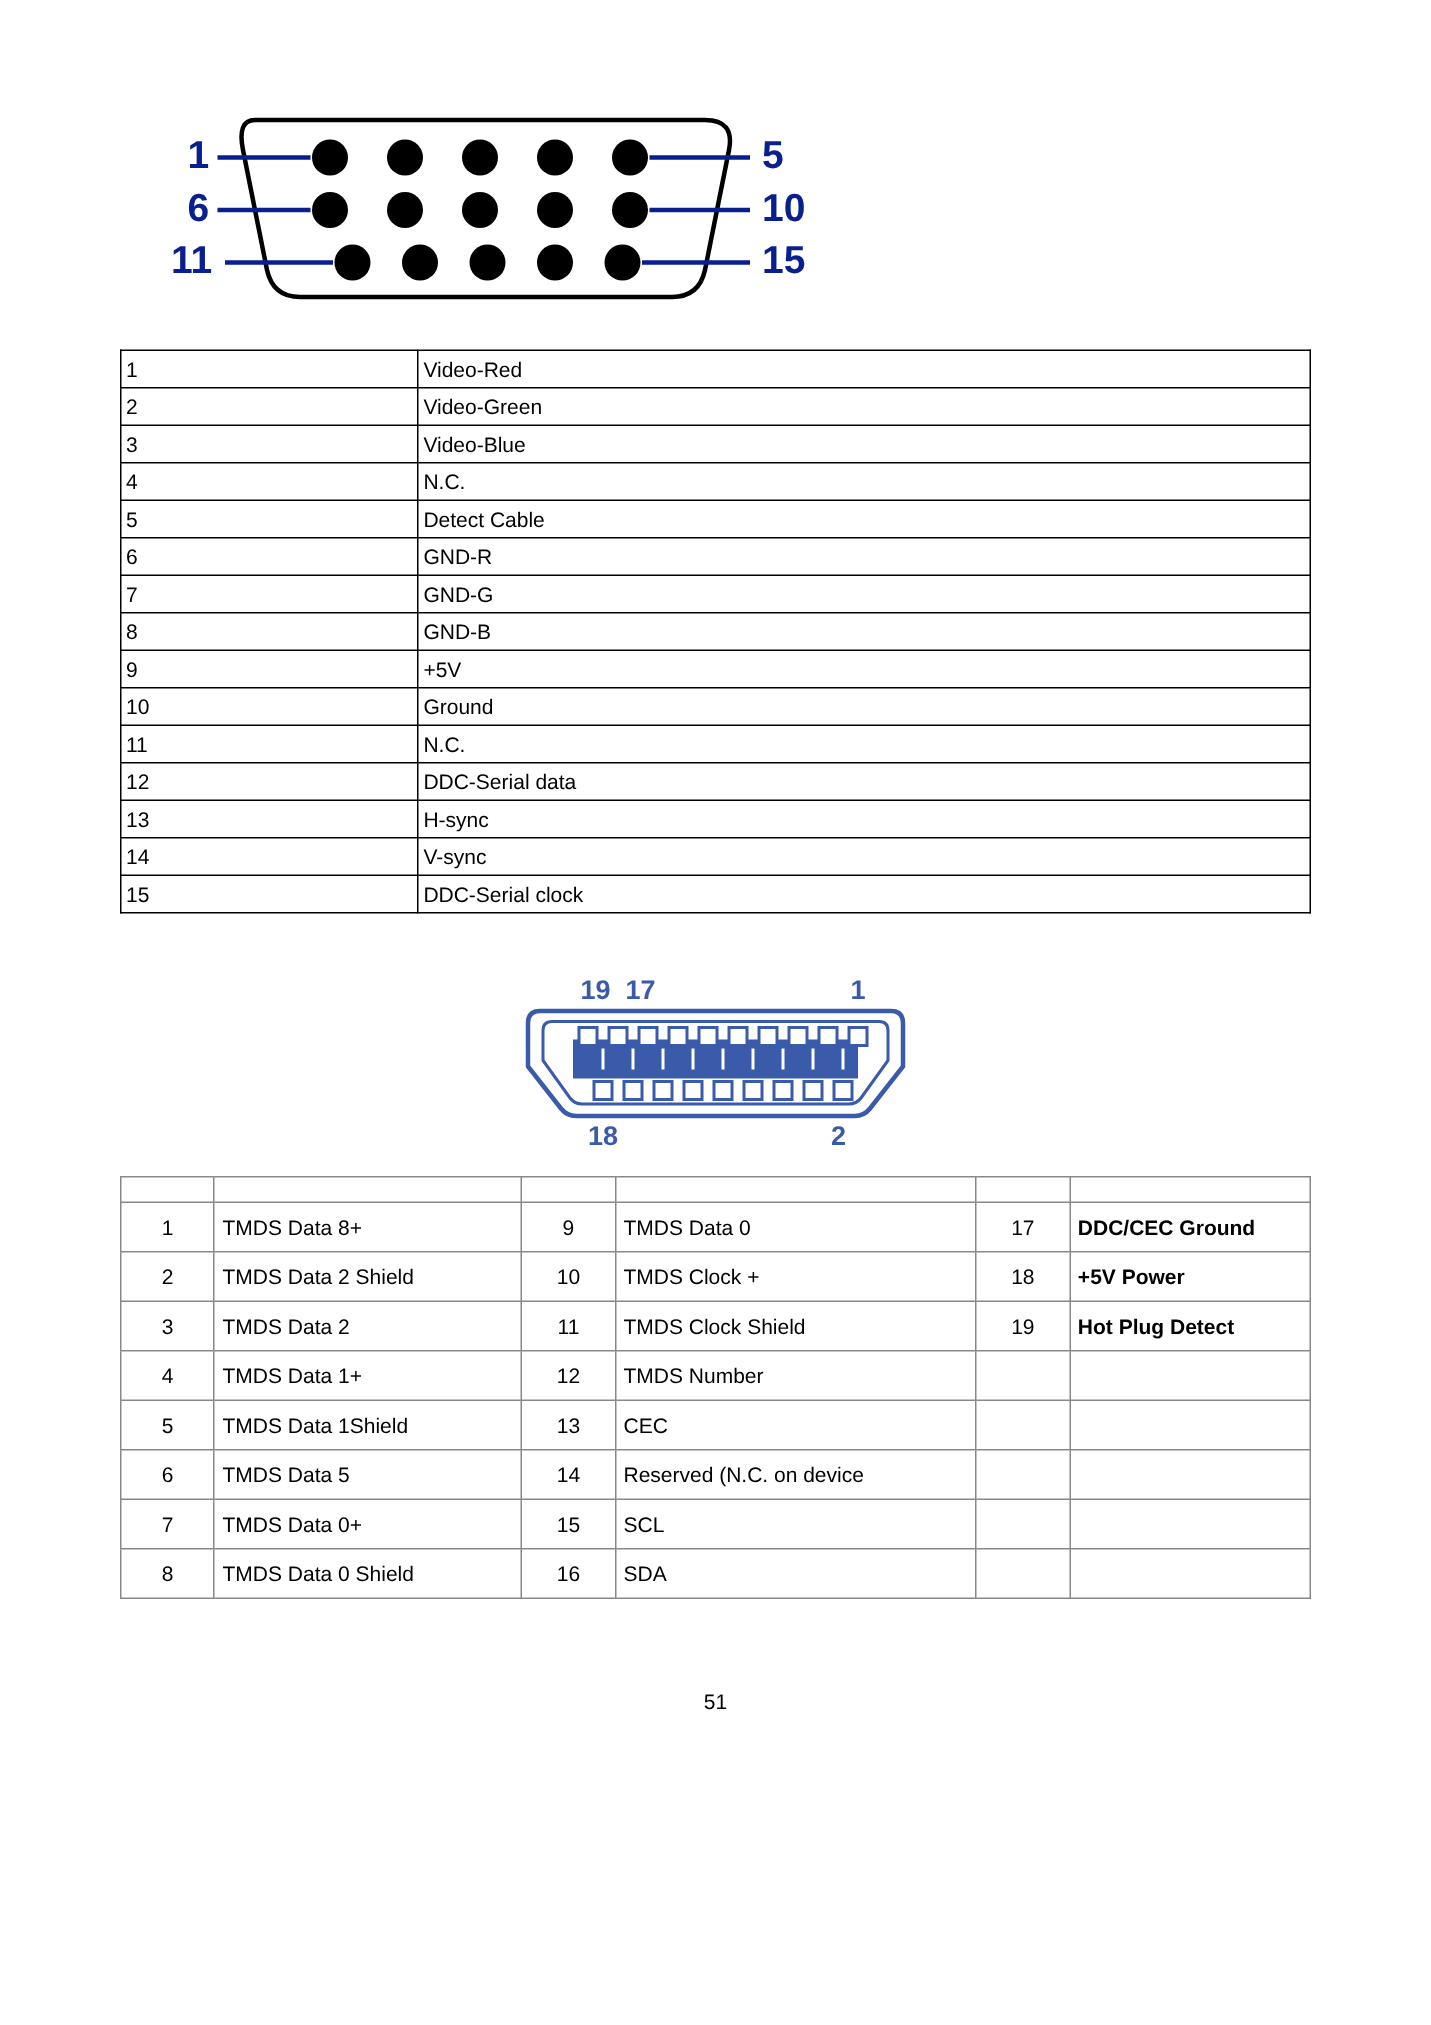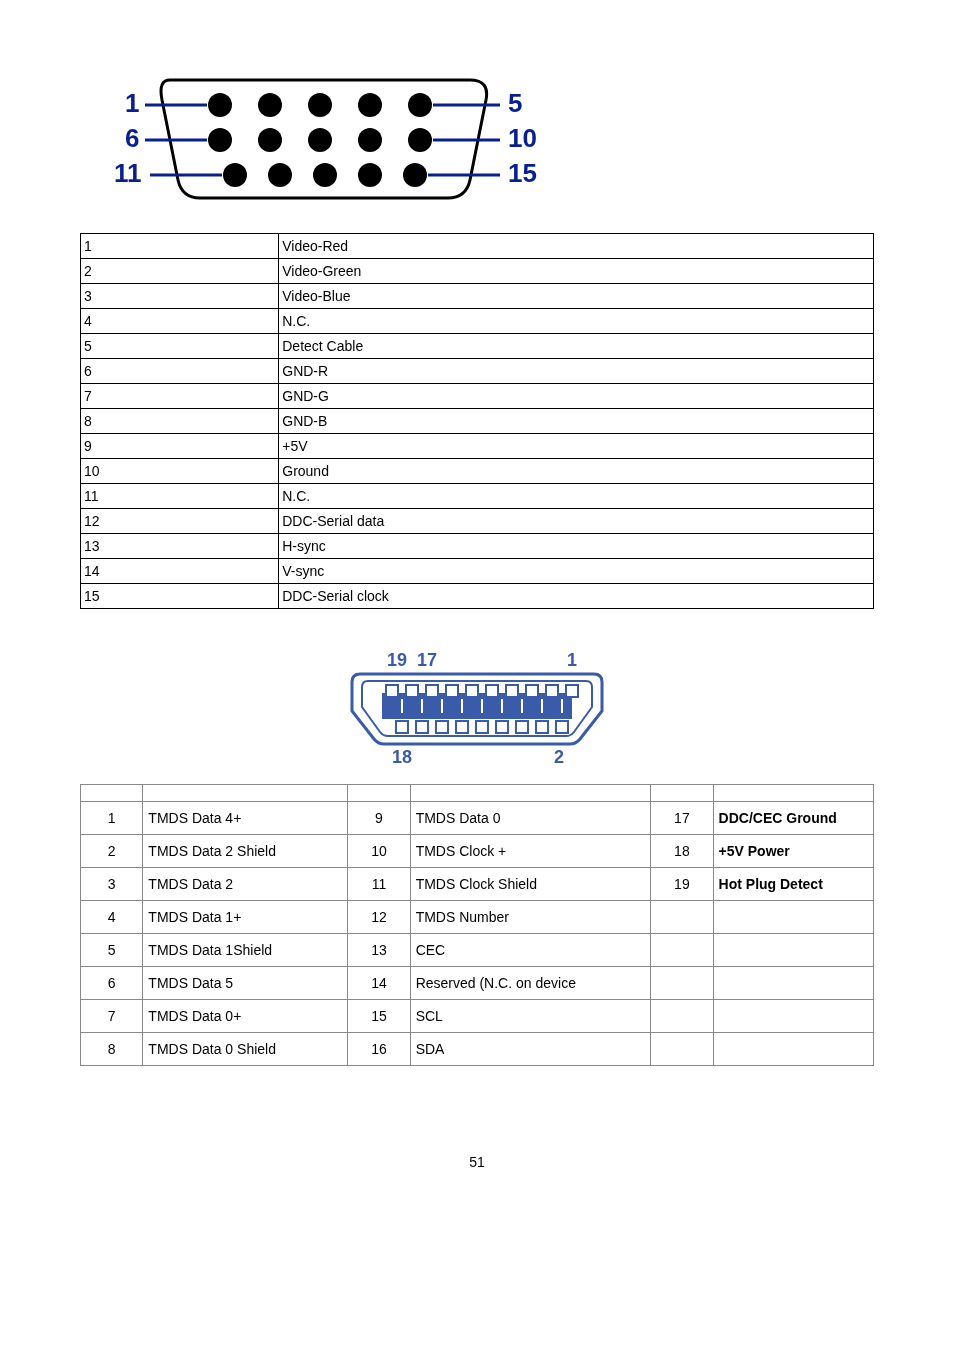--- a/index.html
+++ b/index.html
@@ -39,21 +39,21 @@
     }
     .hdmi-table .c-num {
       width: 7%;
       text-align: center;
     }
     .hdmi-table .c-desc1 { width: 23%; }
     .hdmi-table .c-desc2 { width: 27%; border-radius: 10px; }
     .hdmi-table .c-desc3 { width: 18%; font-weight: bold; }
     .page-num {
       text-align: center;
-      margin-top: 88px;
+      margin-top: 60px;
       font-size: 14px;
     }
   </style>
 </head>
 <body>
 
 
 
 
 <svg class="connector-svg" width="430" height="130" viewBox="0 0 430 130">
@@ -243,21 +243,21 @@
       <tr>
     <td class="c-num"></td>
     <td class="c-desc1"></td>
     <td class="c-num"></td>
     <td class="c-desc2"></td>
     <td class="c-num"></td>
     <td class="c-desc3"></td>
   </tr>
   <tr>
         <td class="c-num">1</td>
-        <td class="c-desc1">TMDS Data 4+</td>
+        <td class="c-desc1">TMDS Data 8+</td>
         <td class="c-num">9</td>
         <td class="c-desc2">TMDS Data 0</td>
         <td class="c-num">17</td>
         <td class="c-desc3">DDC/CEC Ground</td>
       </tr>
   <tr>
         <td class="c-num">2</td>
         <td class="c-desc1">TMDS Data 2 Shield</td>
         <td class="c-num">10</td>
         <td class="c-desc2">TMDS Clock +</td>

